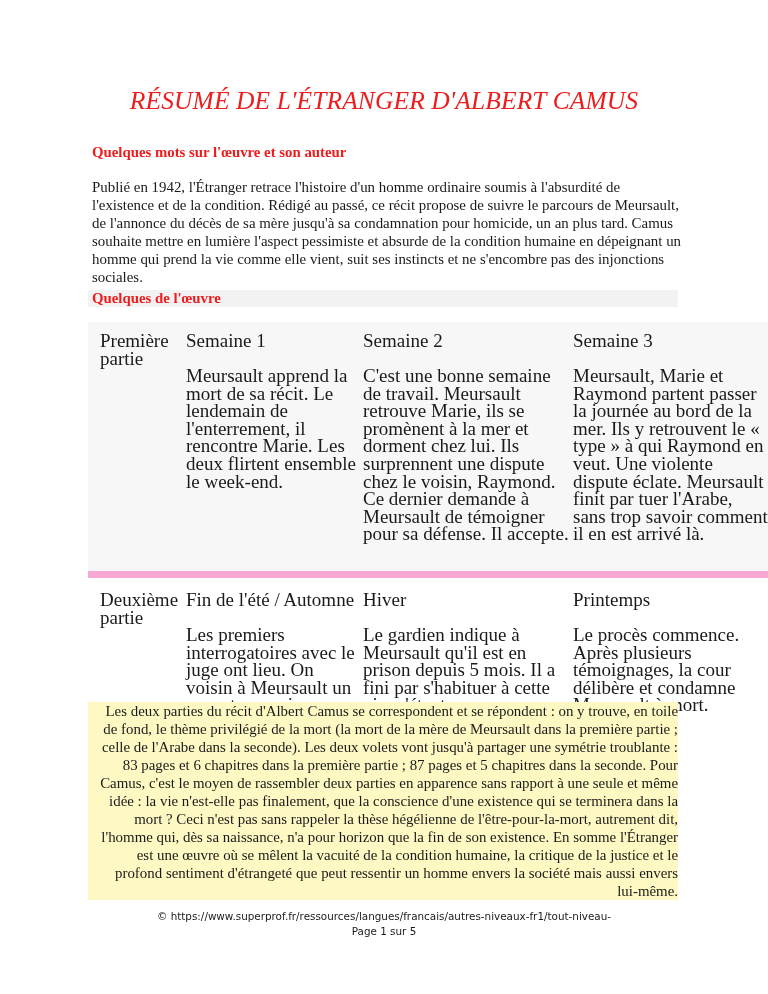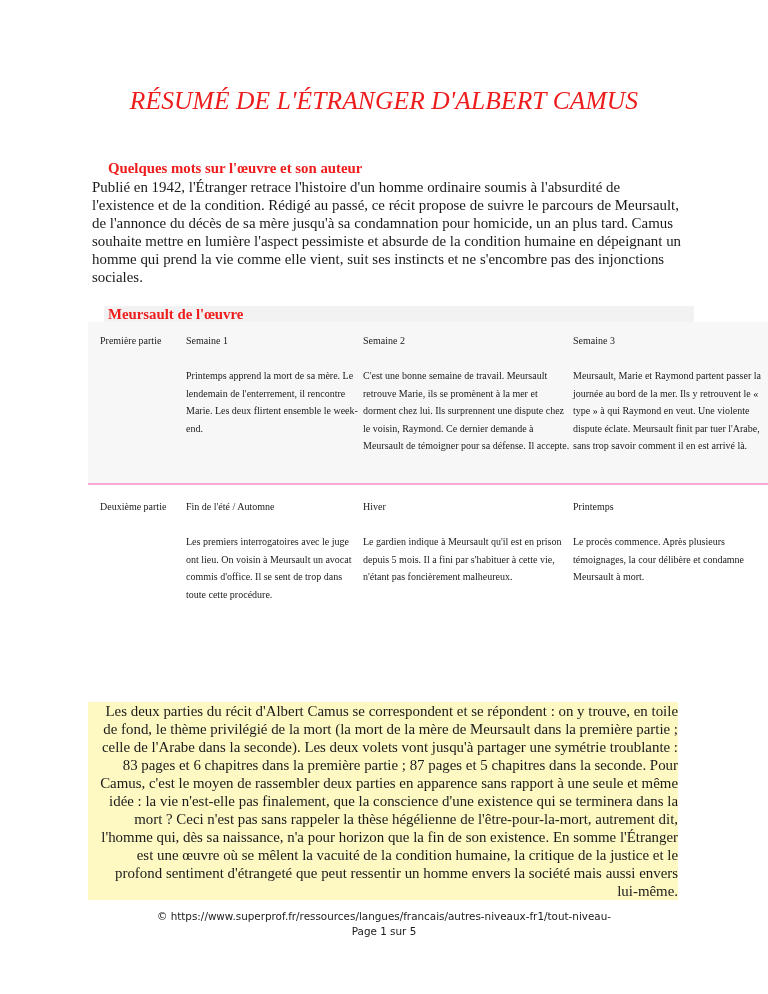--- a/index.html
+++ b/index.html
@@ -29,21 +29,21 @@
       margin: 0;
       font-style: italic;
     }
     .section-heading {
       position: absolute;
       left: 92px;
       color: #ee1c1c;
       font-family: "Liberation Serif", "DejaVu Serif", serif;
       font-weight: bold;
       font-size: 14.8px;
-      margin: 16px;
+      margin: 0;
     }
     .h-intro { top: 144px; }
     .h-structure {
       top: 290px;
       left: 88px;
       width: 586px;
       height: 17px;
       padding-left: 4px;
       background: #f2f2f2;
       line-height: 17px;
@@ -60,31 +60,31 @@
     }
     .intro-para { top: 178px; }
 
     .structure-table {
       position: absolute;
       left: 88px;
       top: 322px;
       width: 680px;
       border-collapse: collapse;
       font-family: "Liberation Serif", "DejaVu Serif", serif;
-      font-size: 10px;
+      font-size: 19px;
       line-height: 17.6px;
       color: #1a1a1a;
     }
     .structure-table td {
       vertical-align: top;
       padding: 0;
     }
     .row-part1 { background: #f7f7f7; }
     .row-part1 td { padding-top: 10px; padding-bottom: 28px; }
-    .row-part2 { background: #ffffff; border-top: 2px solid #f9a8d4; }
+    .row-part2 { background: #ffffff; border-top: 7px solid #f9a8d4; }
     .row-part2 td { padding-top: 13px; padding-bottom: 0; }
     .col-part { width: 86px; padding-left: 12px !important; }
     .col-w1 { width: 177px; }
     .col-w2 { width: 210px; }
     .col-w3 { width: 195px; }
     .cell-head { display: block; height: 35px; }
     .cell-body { display: block; }
 
     .conclusion-para {
       top: 702px;
@@ -110,31 +110,31 @@
   </style>
 </head>
 <body>
 
 <h1 class="page-title">RÉSUMÉ DE L'ÉTRANGER D'ALBERT CAMUS</h1>
 
 <h2 class="section-heading h-intro">Quelques mots sur l'œuvre et son auteur</h2>
 
 <p class="body-text intro-para">Publié en 1942, l'Étranger retrace l'histoire d'un homme ordinaire soumis à l'absurdité de l'existence et de la condition. Rédigé au passé, ce récit propose de suivre le parcours de Meursault, de l'annonce du décès de sa mère jusqu'à sa condamnation pour homicide, un an plus tard. Camus souhaite mettre en lumière l'aspect pessimiste et absurde de la condition humaine en dépeignant un homme qui prend la vie comme elle vient, suit ses instincts et ne s'encombre pas des injonctions sociales.</p>
 
-<h2 class="section-heading h-structure">Meursault de l'œuvre</h2>
+<h2 class="section-heading h-structure">Quelques de l'œuvre</h2>
 
 <table class="structure-table">
   <tbody>
       <tr class="row-part1">
     <td class="col-part">
       <span>Première partie</span>
     </td>
     <td class="col-w1">
       <span class="cell-head">Semaine 1</span>
-      <span class="cell-body">Printemps apprend la mort de sa mère. Le lendemain de l'enterrement, il rencontre Marie. Les deux flirtent ensemble le week-end.</span>
+      <span class="cell-body">Meursault apprend la mort de sa récit. Le lendemain de l'enterrement, il rencontre Marie. Les deux flirtent ensemble le week-end.</span>
     </td>
     <td class="col-w2">
       <span class="cell-head">Semaine 2</span>
       <span class="cell-body">C'est une bonne semaine de travail. Meursault retrouve Marie, ils se promènent à la mer et dorment chez lui. Ils surprennent une dispute chez le voisin, Raymond. Ce dernier demande à Meursault de témoigner pour sa défense. Il accepte.</span>
     </td>
     <td class="col-w3">
       <span class="cell-head">Semaine 3</span>
       <span class="cell-body">Meursault, Marie et Raymond partent passer la journée au bord de la mer. Ils y retrouvent le « type » à qui Raymond en veut. Une violente dispute éclate. Meursault finit par tuer l'Arabe, sans trop savoir comment il en est arrivé là.</span>
     </td>
   </tr>

